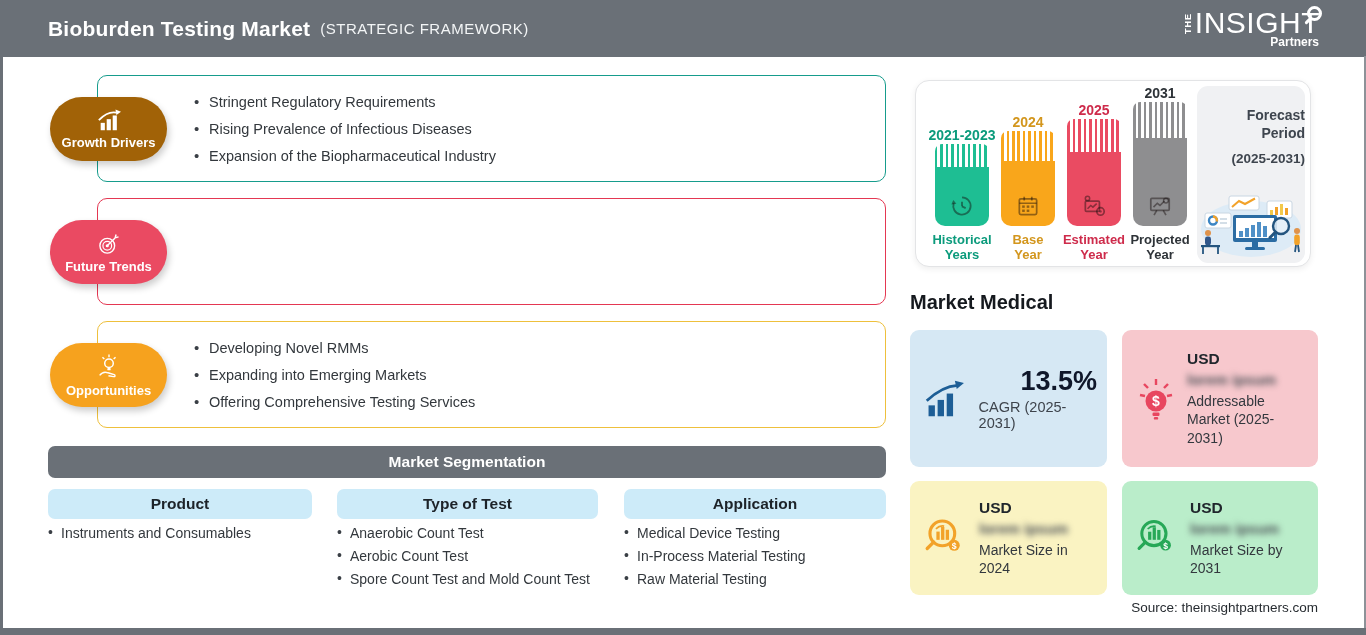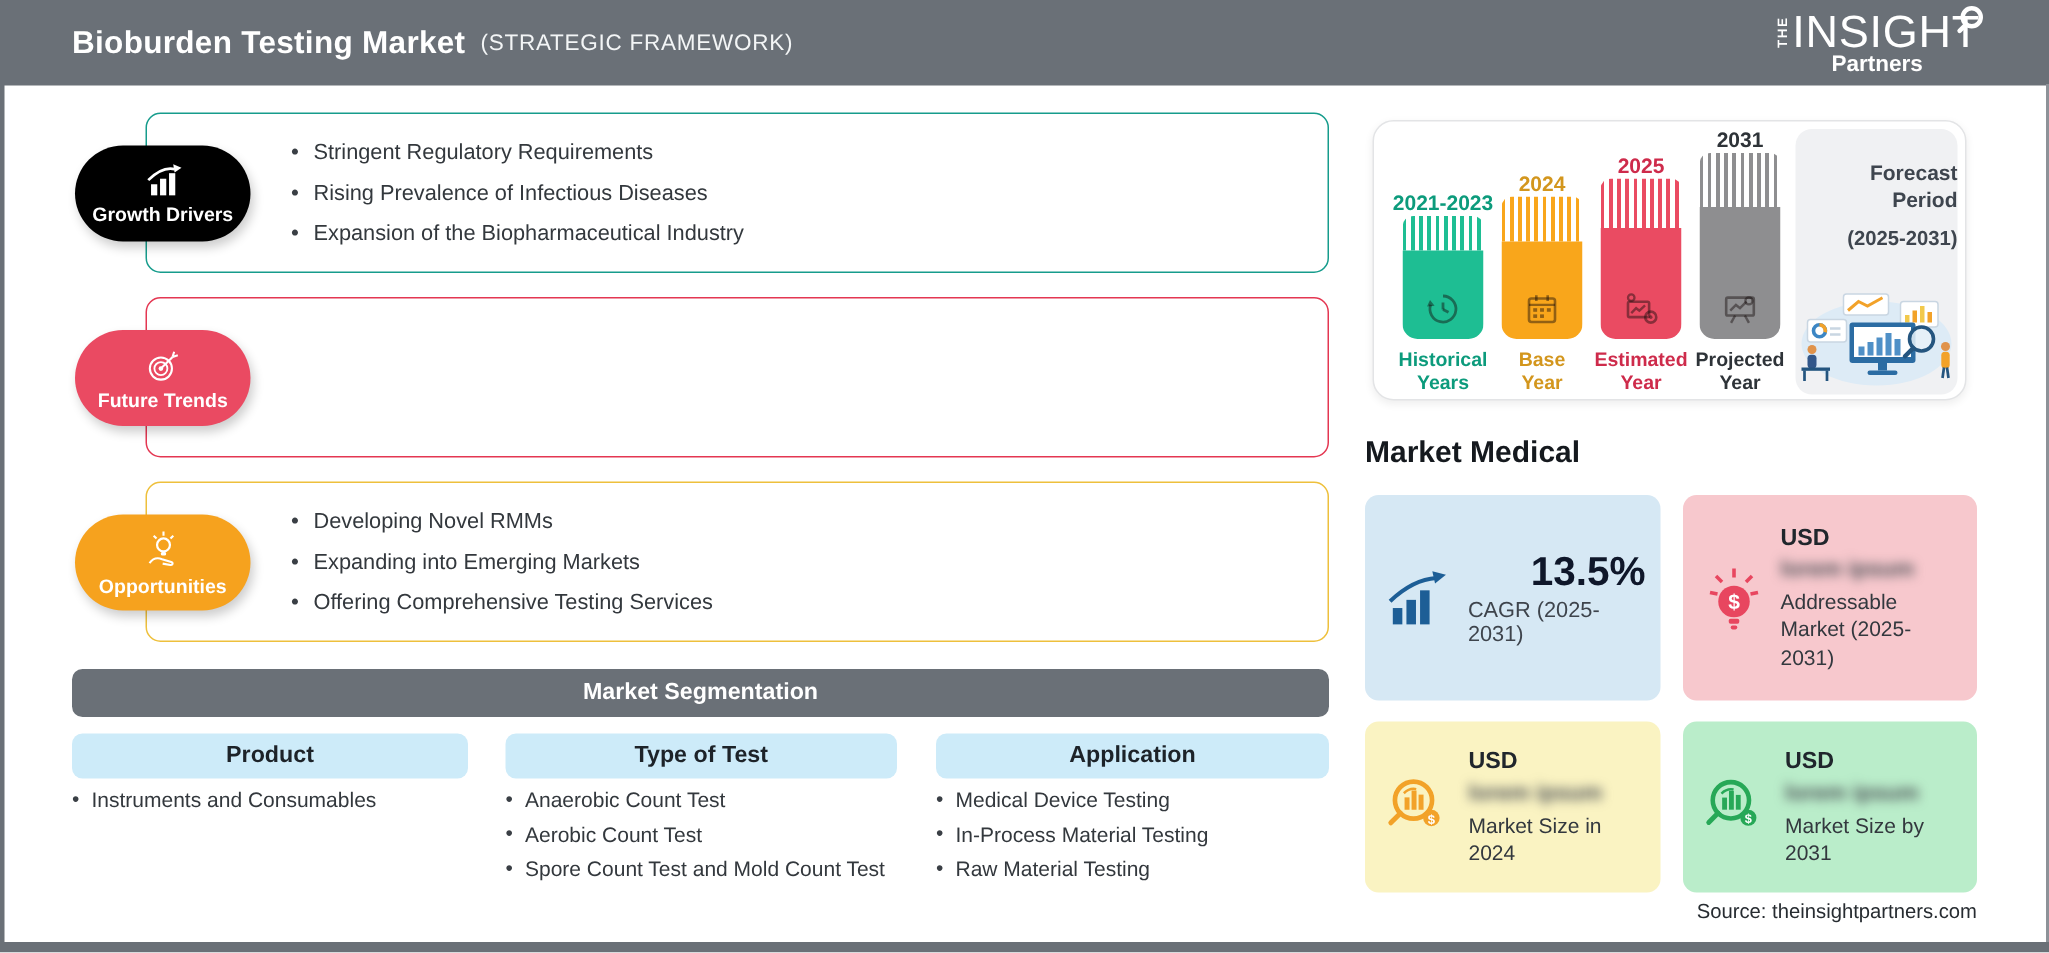--- a/index.html
+++ b/index.html
@@ -13,36 +13,36 @@
   .subtitle { color:#f3f5f6; font-size:15px; font-weight:400; margin-left:10px; letter-spacing:.5px; }
   .logo { margin-left:auto; color:#fff; padding-right:14px; }
   .logo-row { display:flex; align-items:center; }
   .logo-the { writing-mode:vertical-rl; transform:rotate(180deg); font-size:9px; font-weight:bold;
               letter-spacing:1px; text-transform:uppercase; margin-right:2px; line-height:1; }
   .logo-insight { font-size:30px; font-weight:400; letter-spacing:.5px; line-height:1; }
   .logo-lens { display:inline-block; width:15px; height:15px; border:3px solid #fff; border-radius:50%;
                margin-left:-13px; transform:translateY(-10px); position:relative; }
   .logo-lens::after { content:""; position:absolute; width:3px; height:9px; background:#fff;
                       left:-3px; bottom:-7px; transform:rotate(45deg); border-radius:2px; }
-  .logo-partners { text-align:center; font-size:15px; font-weight:bold; margin-top:-3px; padding-right:3px; }
+  .logo-partners { text-align:right; font-size:12px; font-weight:bold; margin-top:-3px; padding-right:3px; }
 
   
   .edge-left  { position:absolute; left:0; top:56px; bottom:7px; width:3px; background:#6A7077; }
   .edge-right { position:absolute; right:0; top:56px; bottom:7px; width:2px; background:#8d9298; }
   .footbar { position:absolute; left:0; bottom:0; width:1366px; height:7px; background:#6A7077; }
 
   
   .row { position:absolute; left:97px; width:789px; height:107px; border-radius:10px; background:#fff; }
   .row1 { top:75px;  border:1.6px solid #169C8C; }
   .row2 { top:198px; border:1.6px solid #E43752; }
   .row3 { top:321px; border:1.6px solid #EEC03C; }
   .badge { position:absolute; left:-48px; top:21px; width:117px; height:64px; border-radius:32px;
            display:flex; flex-direction:column; align-items:center; justify-content:center; gap:2px;
            color:#fff; box-shadow:2px 4px 7px rgba(0,0,0,.20); }
-  .badge1 { background:#000000; } .badge2 { background:#EA4A62; } .badge3 { background:#F6A21E; }
+  .badge1 { background:#a16207; } .badge2 { background:#EA4A62; } .badge3 { background:#F6A21E; }
   .badge-label { font-size:13px; font-weight:bold; white-space:nowrap; }
   .row ul { position:absolute; left:96px; top:50%; transform:translateY(-50%);
             list-style:none; display:flex; flex-direction:column; gap:11px; }
   .row li { font-size:14.5px; color:#33383d; position:relative; padding-left:15px; }
   .row li::before { content:"•"; position:absolute; left:0; top:-1px; color:#3a3f45; font-size:15px; }
 
   
   .seg-bar { position:absolute; left:48px; top:446px; width:838px; height:32px; background:#6A7077;
              border-radius:7px; display:flex; align-items:center; justify-content:center;
              color:#fff; font-size:15.5px; font-weight:bold; }

